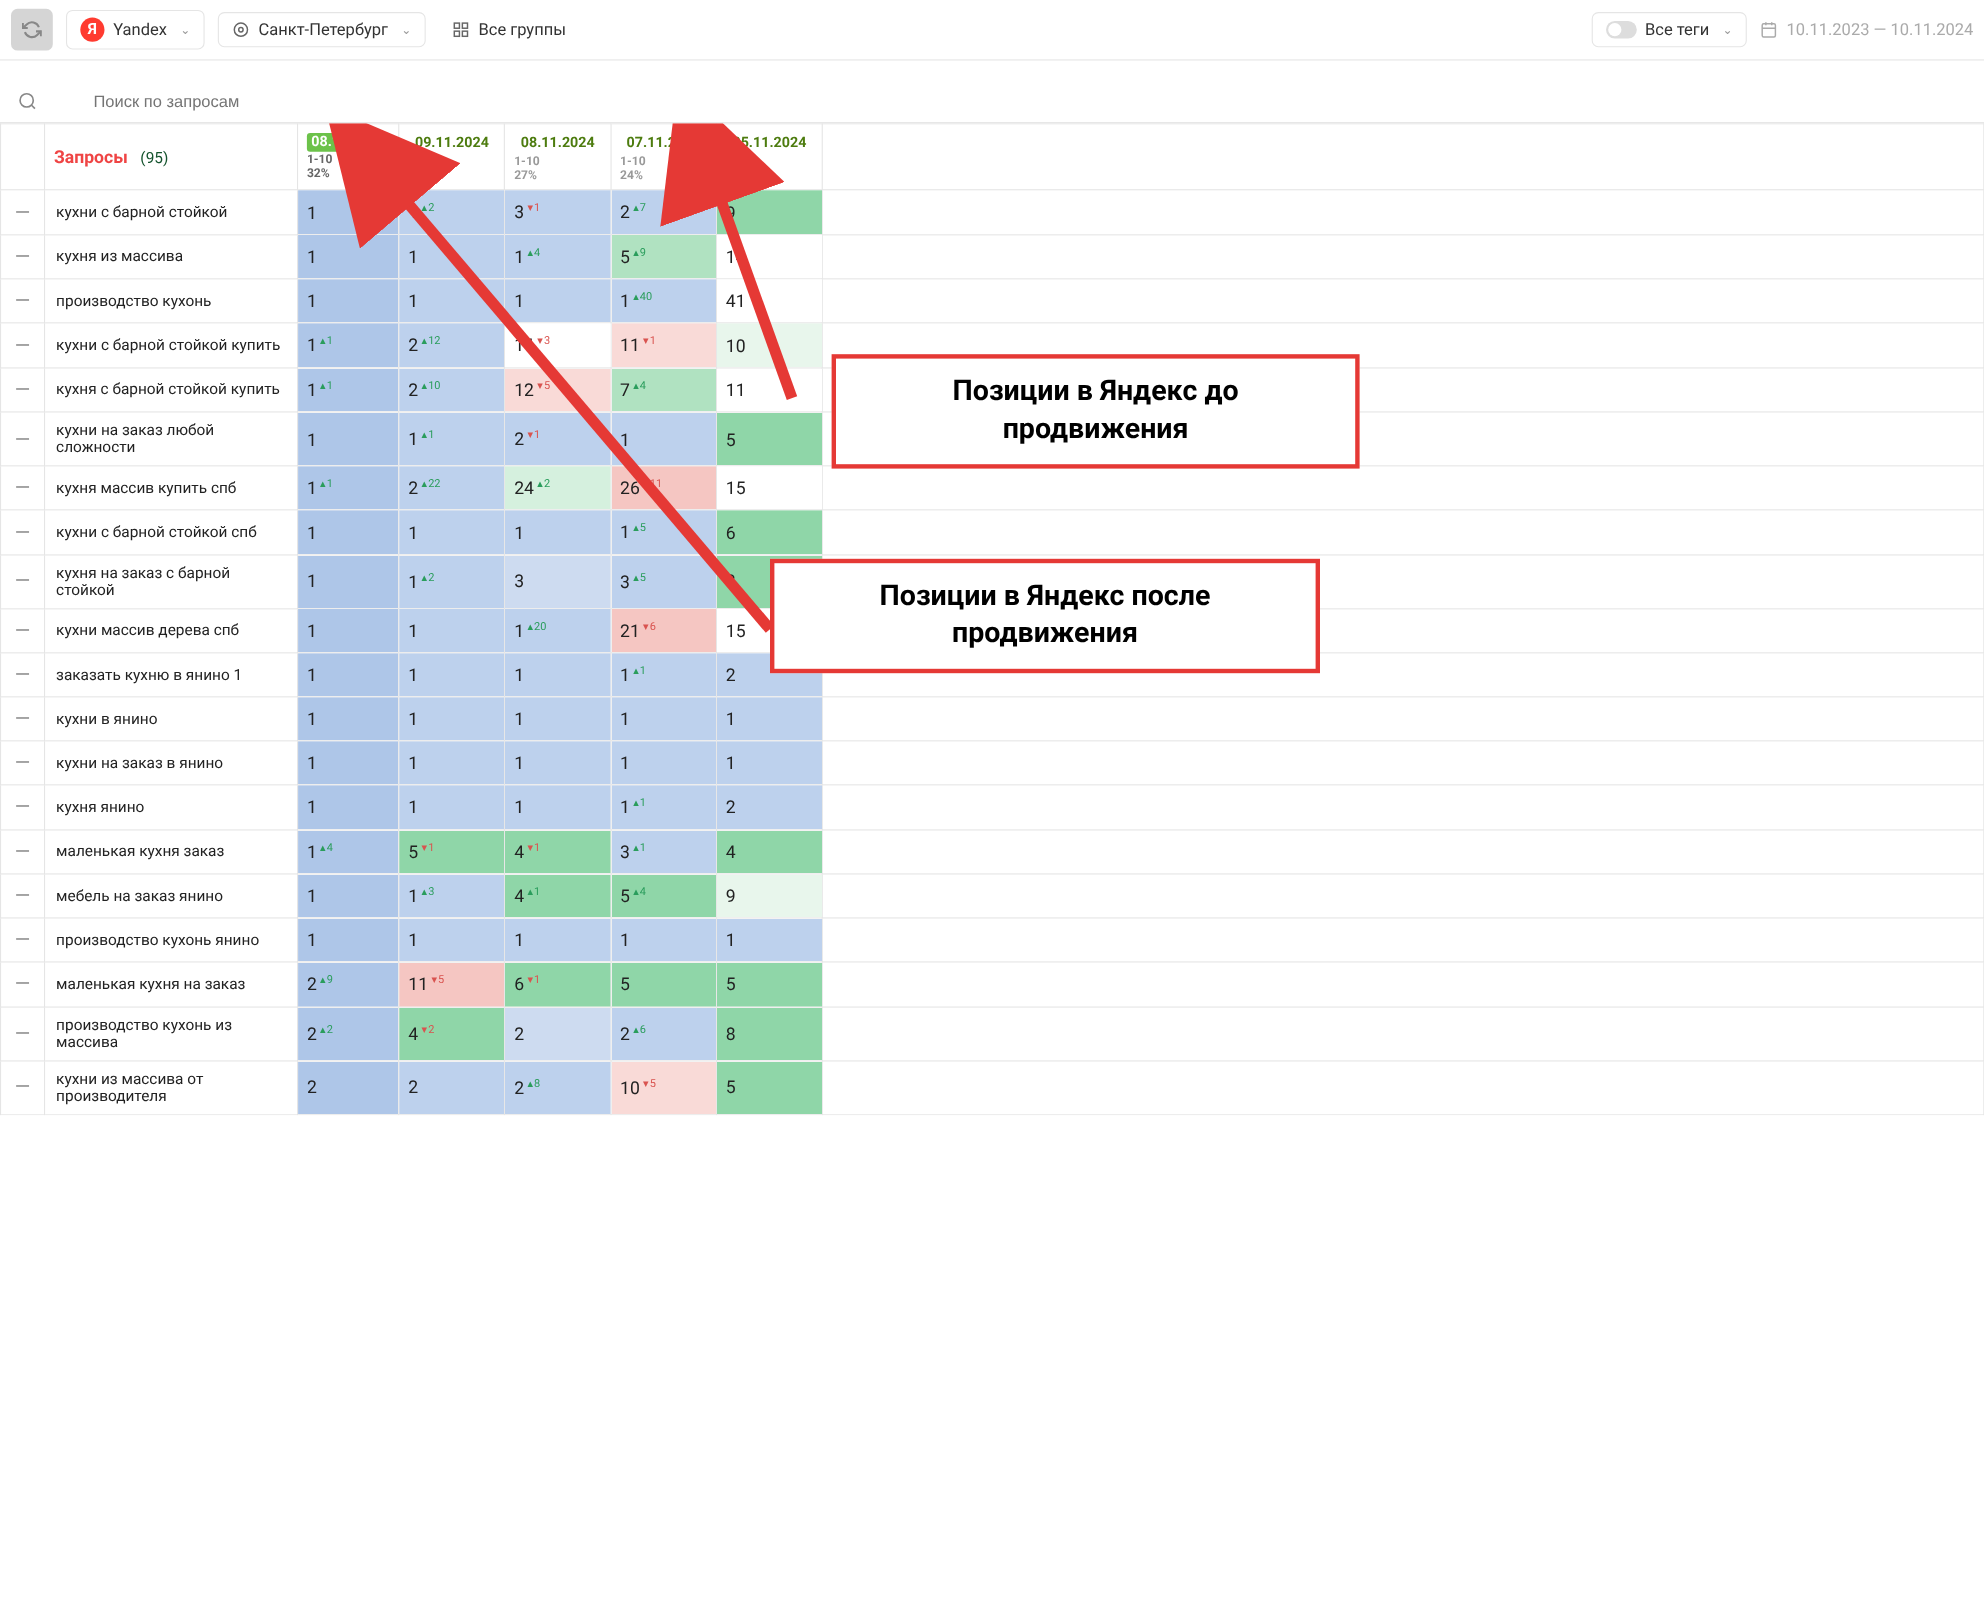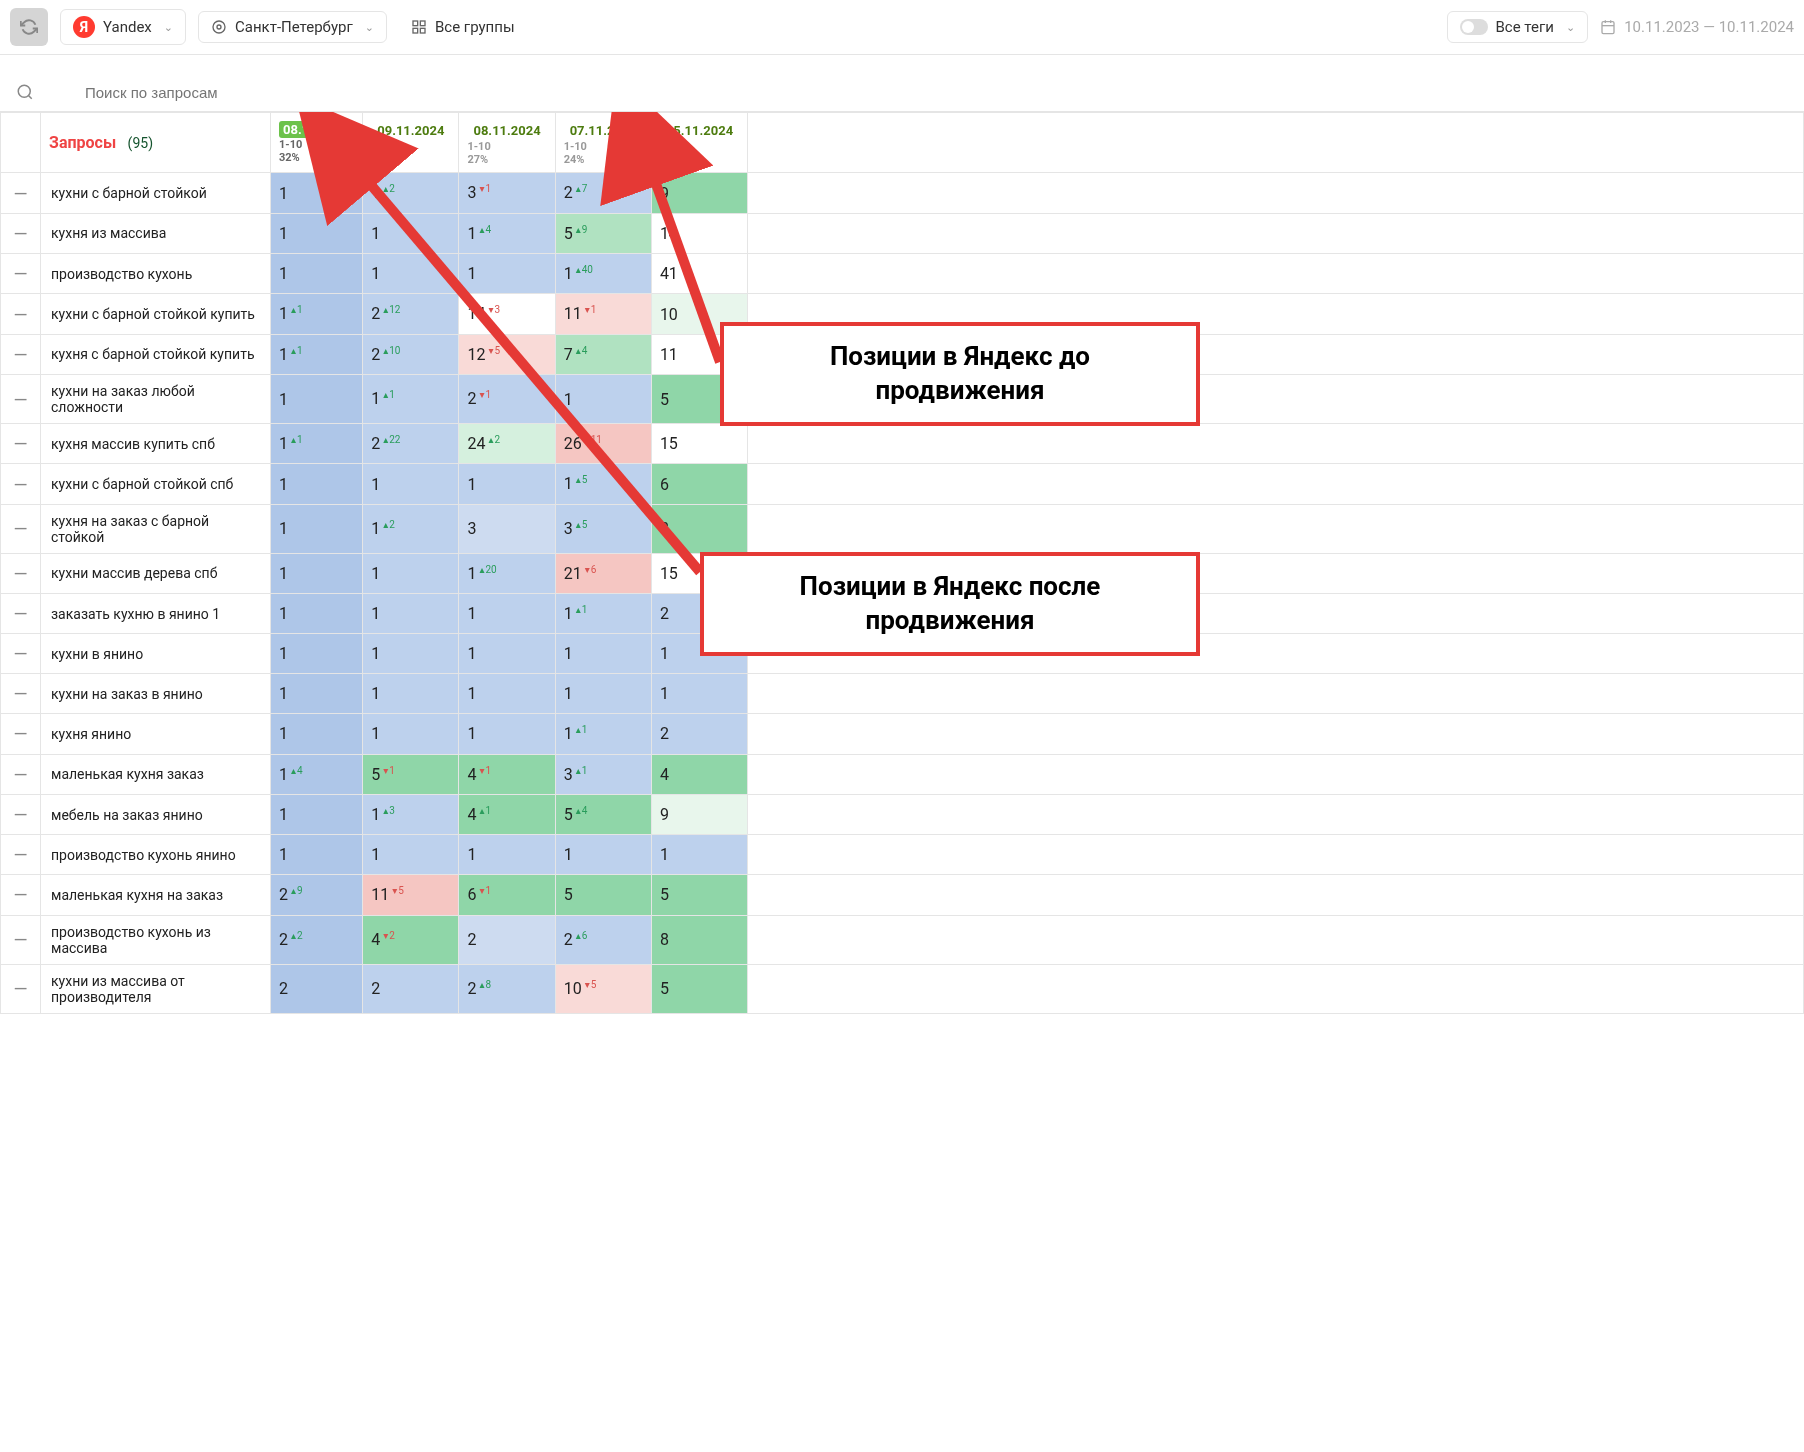--- a/index.html
+++ b/index.html
@@ -342,22 +342,22 @@
           <td class="cell col-date bg-blue-1">2</td>
           <td class="cell col-date bg-blue-2">2</td>
           <td class="cell col-date bg-blue-2">2<span class="delta up arrow-up">8</span></td>
           <td class="cell col-date bg-red-2">10<span class="delta down arrow-down">5</span></td>
           <td class="cell col-date bg-green-1">5</td>
           <td></td>
         </tr>
       </tbody>
 </table>
 
-<div class="annotation" style="top:210px; left:720px; width:480px">Позиции в Яндекс до продвижения</div>
-<div class="annotation" style="top:440px; left:700px; width:500px">Позиции в Яндекс после продвижения</div>
+<div class="annotation" style="top:210px; left:756px; width:480px">Позиции в Яндекс до продвижения</div>
+<div class="annotation" style="top:396px; left:700px; width:500px">Позиции в Яндекс после продвижения</div>
 <svg class="arrow-svg" style="top:0; left:0;" width="740" height="560">
   <defs>
         <marker id="ah" markerWidth="12" markerHeight="12" refX="2" refY="6" orient="auto">
           <path d="M0,0 L0,12 L12,6 z" fill="#e53935"></path>
         </marker>
       </defs>
   <line x1="720" y1="250" x2="650" y2="55" stroke="#e53935" stroke-width="10" marker-end="url(#ah)"></line>
   <line x1="700" y1="460" x2="360" y2="60" stroke="#e53935" stroke-width="10" marker-end="url(#ah)"></line>
 </svg>
 </div>

